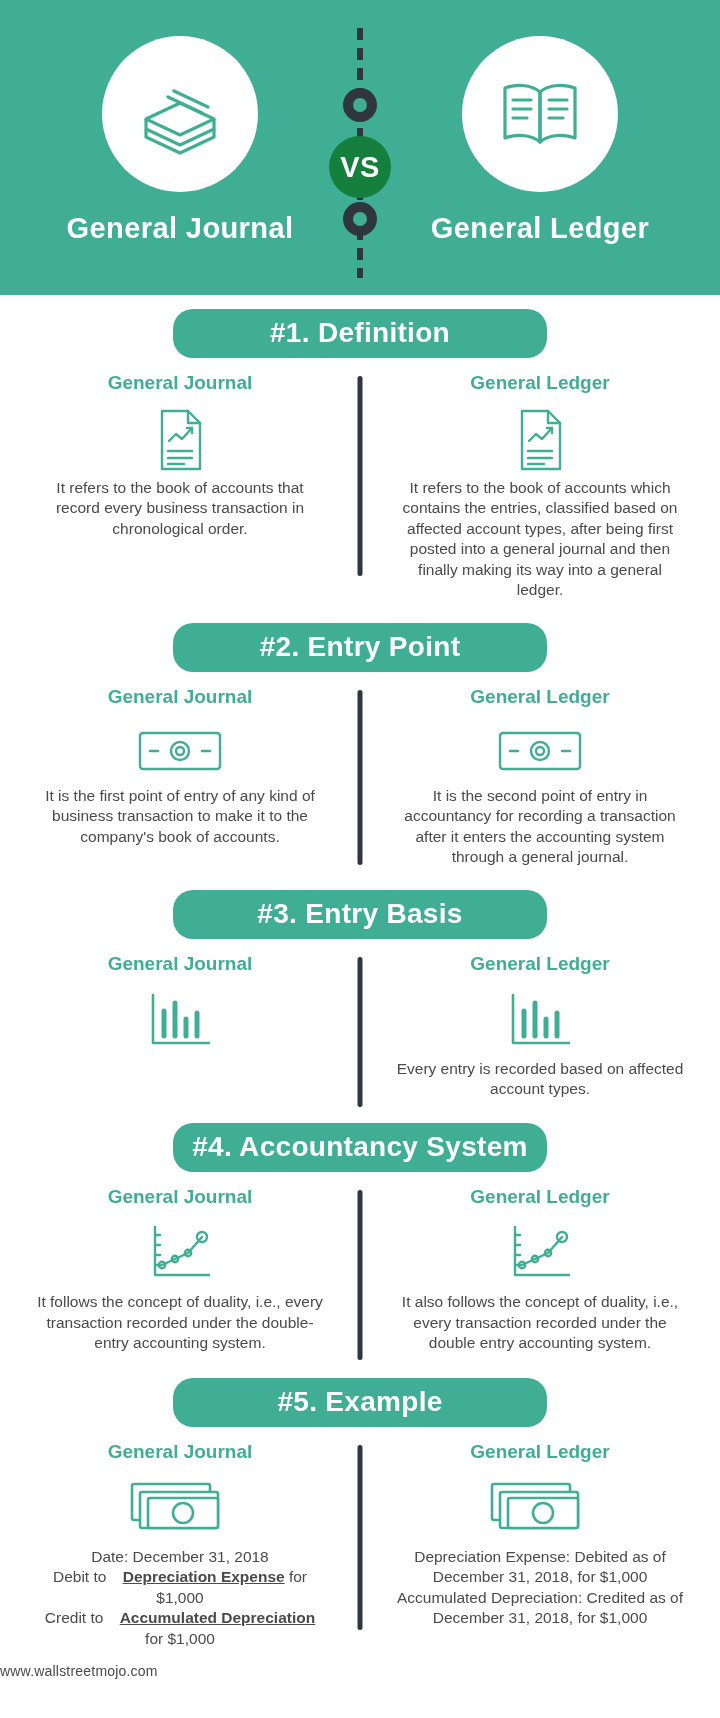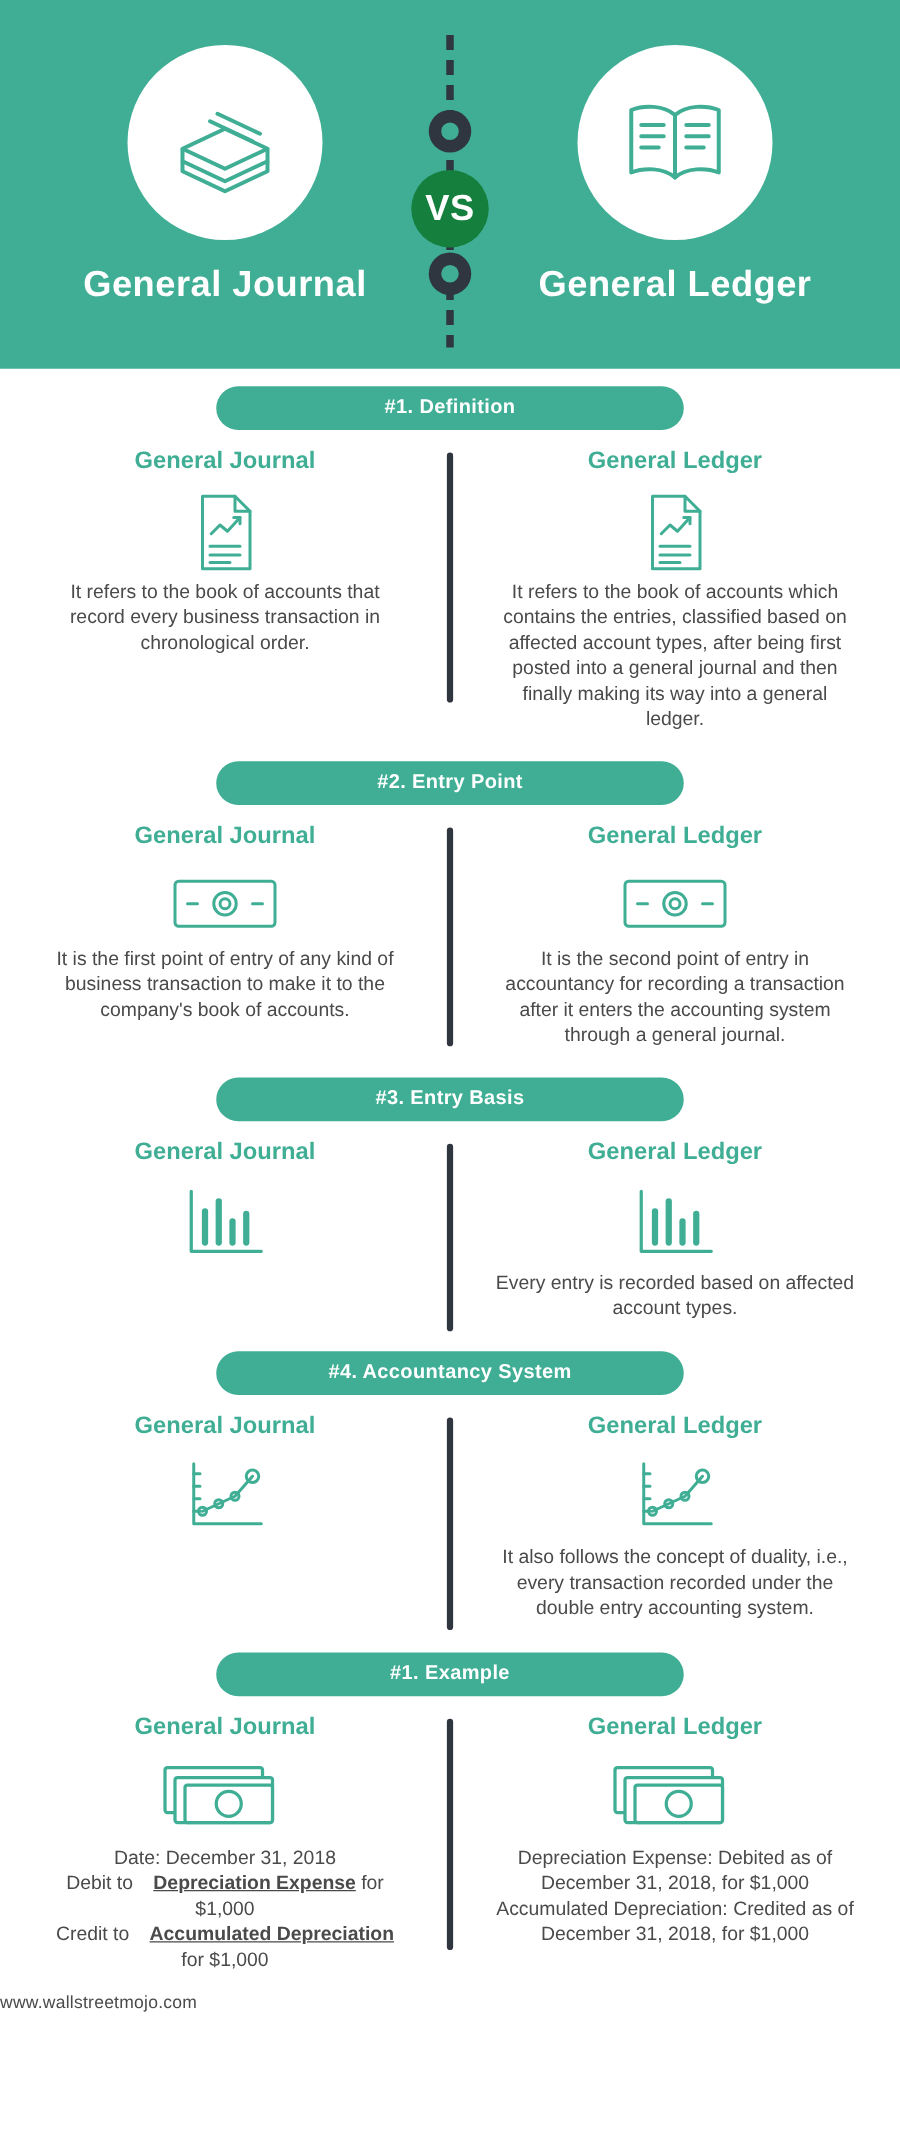--- a/index.html
+++ b/index.html
@@ -99,21 +99,21 @@
     letter-spacing: 0.5px;
   }
 
   
   .section { position: relative; width: 720px; padding-top: 14px; }
   .pill {
     width: 374px;
     margin: 0 auto;
     background: #3fae94;
     color: #ffffff;
-    font-size: 16px;
+    font-size: 28px;
     font-weight: bold;
     text-align: center;
     border-radius: 20px;
     padding: 8px 0 9px;
     letter-spacing: 0.3px;
   }
   .cols {
     position: relative;
     display: flex;
     margin-top: 14px;
@@ -327,20 +327,21 @@
               <path d="M10 4 V52 H64"></path>
               <path d="M10 12 H15 M10 22 H15 M10 32 H15 M10 42 H15"></path>
               <path d="M17 42 L30 36 L43 30 L57 14"></path>
               <circle cx="17" cy="42" r="3.2"></circle>
               <circle cx="30" cy="36" r="3.2"></circle>
               <circle cx="43" cy="30" r="3.2"></circle>
               <circle cx="57" cy="14" r="5"></circle>
             </g>
           </svg>
         </div>
+        <div class="col-text">It follows the concept of duality, i.e., every transaction recorded under the double-entry accounting system.</div>
       </div>
       <div class="col">
         <div class="col-title">General Ledger</div>
         <div class="icon-box">
           <svg width="70" height="62" viewBox="0 0 70 62">
             <g fill="none" stroke="#3fae94" stroke-width="2.4" stroke-linecap="round" stroke-linejoin="round">
               <path d="M10 4 V52 H64"></path>
               <path d="M10 12 H15 M10 22 H15 M10 32 H15 M10 42 H15"></path>
               <path d="M17 42 L30 36 L43 30 L57 14"></path>
               <circle cx="17" cy="42" r="3.2"></circle>
@@ -349,21 +350,21 @@
               <circle cx="57" cy="14" r="5"></circle>
             </g>
           </svg>
         </div>
         <div class="col-text">It also follows the concept of duality, i.e., every transaction recorded under the double entry accounting system.</div>
       </div>
     </div>
   </div>
 
   <div class="section" style="padding-top:24px;">
-    <div class="pill">#1. Example</div>
+    <div class="pill">#5. Example</div>
     <div class="cols">
       <div class="center-bar" style="height:185px;"></div>
       <div class="col">
         <div class="col-title">General Journal</div>
         <div class="icon-box">
           <svg width="104" height="58" viewBox="0 0 104 58">
             <g fill="none" stroke="#3fae94" stroke-width="2.6" stroke-linejoin="round" stroke-linecap="round">
               <rect x="4" y="4" width="78" height="36" rx="2"></rect>
               <rect x="12" y="12" width="78" height="36" rx="2" fill="#ffffff"></rect>
               <rect x="20" y="18" width="70" height="30" rx="2" fill="#ffffff"></rect>

